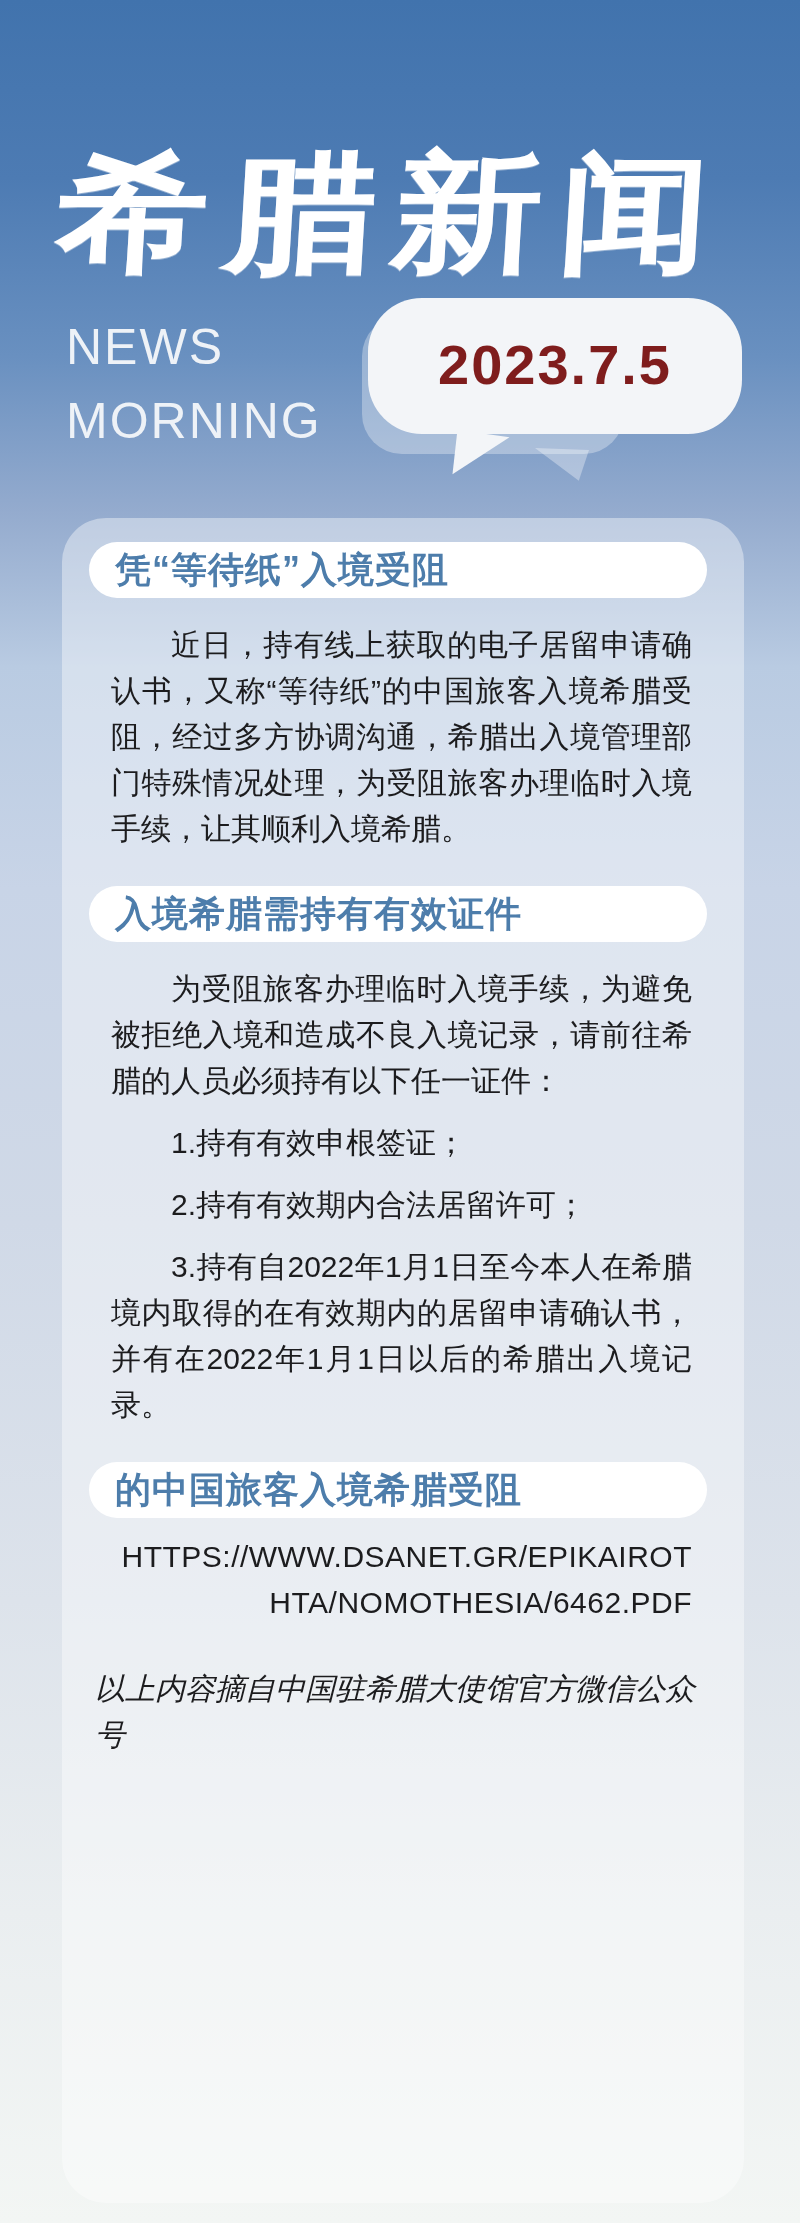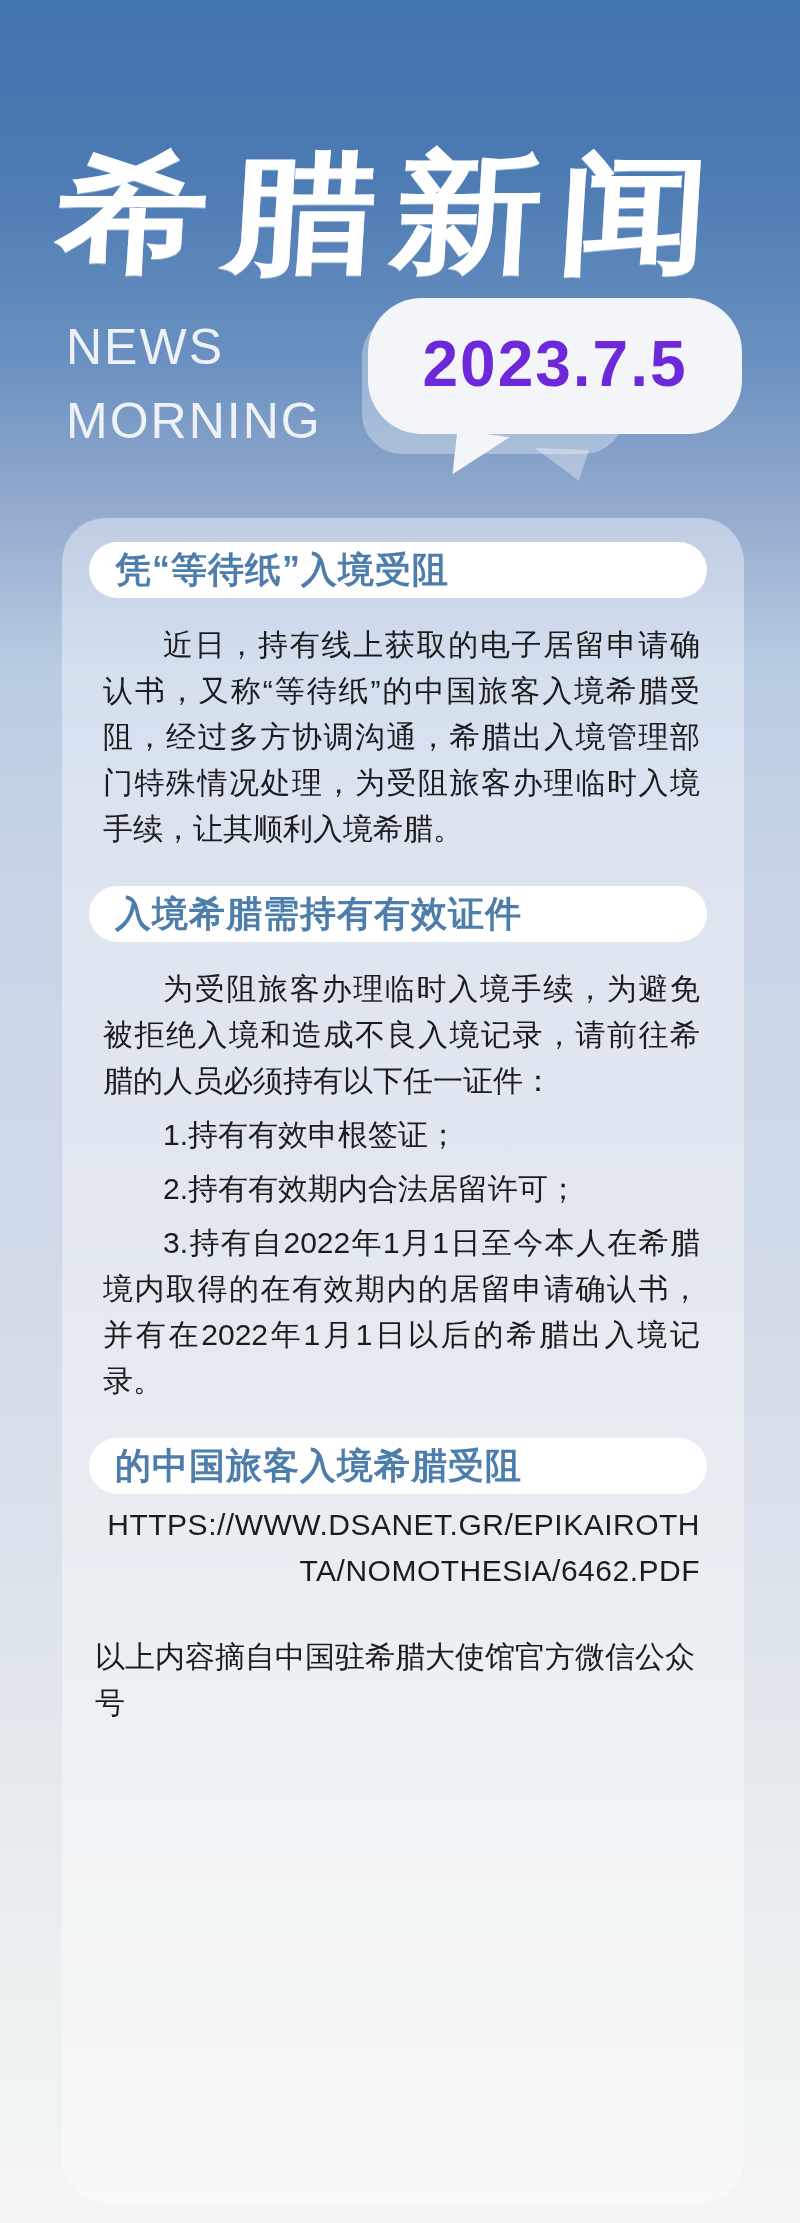--- a/index.html
+++ b/index.html
@@ -38,21 +38,21 @@
     position:absolute;left:368px;top:298px;width:374px;height:136px;
     background:#f3f5f8;border-radius:54px;
     display:flex;align-items:center;justify-content:center;
   }
   .bubble-tail{
     position:absolute;left:450px;top:430px;width:62px;height:46px;
     background:#f3f5f8;
     clip-path:polygon(12% 0%,96% 16%,4% 96%);
   }
   .date-text{
-    font-size:64px;font-weight:700;color:#6d28d9;letter-spacing:2px;
+    font-size:56px;font-weight:700;color:#7f1d1d;letter-spacing:2px;
     transform:translateY(-2px);
   }
   
   .content-card{
     position:absolute;left:62px;top:518px;width:682px;min-height:1685px;
     box-sizing:border-box;padding:24px 36px 46px 33px;
     background:rgba(255,255,255,0.40);border-radius:44px;
   }
   .section{margin-top:34px;}
   .section:first-child{margin-top:0;}
@@ -60,28 +60,29 @@
     box-sizing:border-box;width:618px;height:56px;margin-left:-6px;
     padding:0 20px 0 26px;background:#ffffff;border-radius:28px;
     display:flex;align-items:center;
   }
   .pill-label{
     font-size:36px;font-weight:800;color:#4d7dab;letter-spacing:1px;
     white-space:nowrap;
   }
   .para{
     font-size:30px;line-height:46px;color:#1c1c1e;font-weight:500;
-    margin:8px;text-align:justify;
+    margin:16px;text-align:justify;
   }
   .para.first{margin-top:24px;}
   .para.indent{text-indent:2em;}
   .para.url{word-break:break-all;letter-spacing:.5px;text-align:right;}
   .footer-note{
     margin-top:40px;font-size:30px;line-height:46px;color:#1c1c1e;
     font-weight:500;
+    font-style:italic;
   }
 </style>
 </head>
 <body>
 
 <div class="masthead-title">希腊新闻</div>
 <div class="masthead-sub">
   <div>NEWS</div>
   <div>MORNING</div>
 </div>

